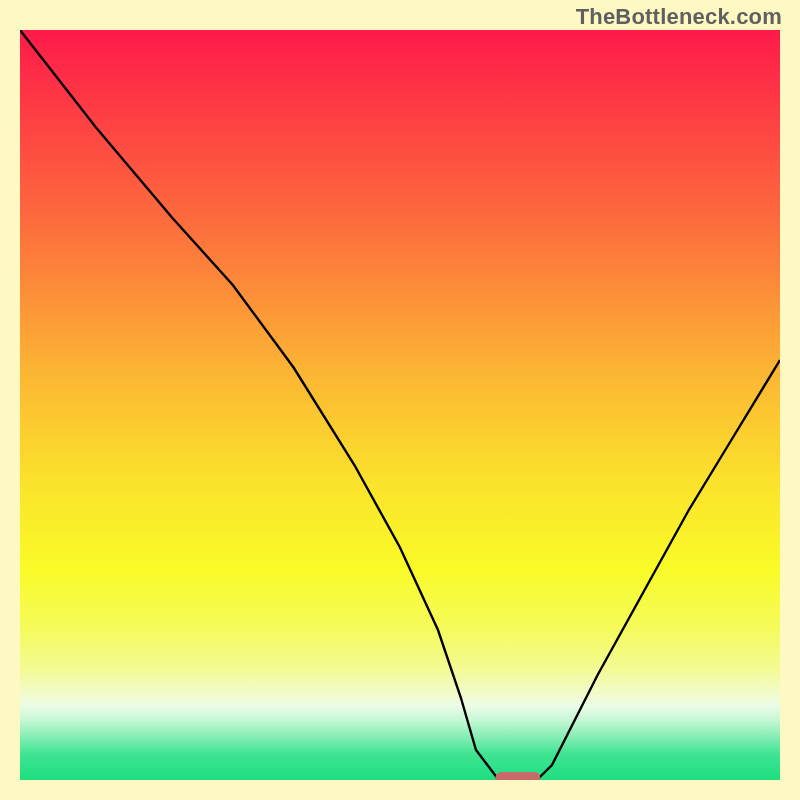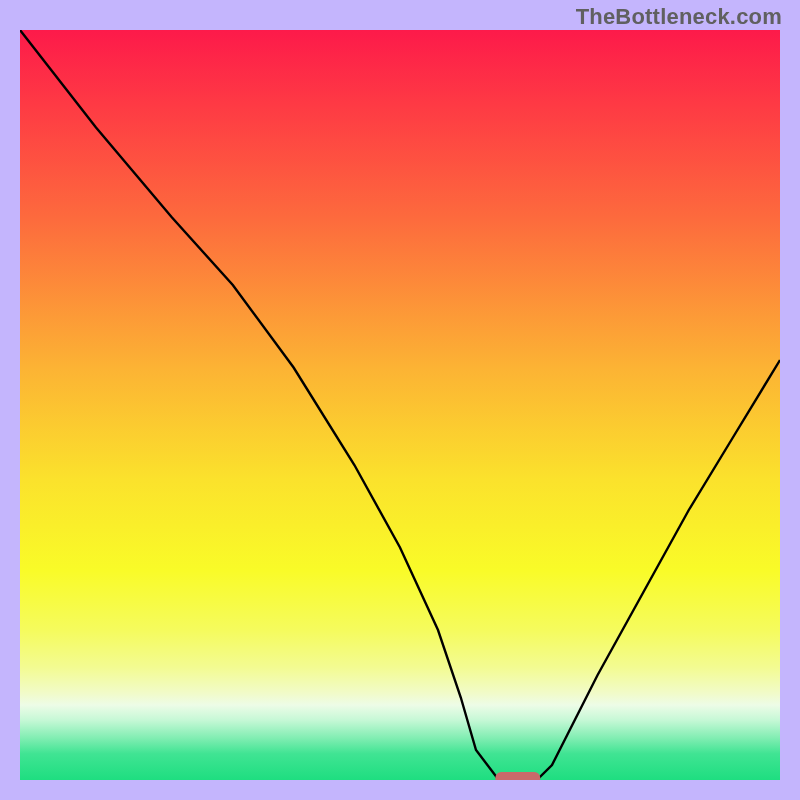--- a/index.html
+++ b/index.html
@@ -8,21 +8,21 @@
     width: 800px;
     height: 800px;
     background: #000;
     overflow: hidden;
     font-family: Arial, Helvetica, sans-serif;
   }
   .frame {
     position: relative;
     width: 800px;
     height: 800px;
-    background: #c4b5fd;
+    background: #fef9c3;
   }
   .watermark {
     position: absolute;
     top: 4px;
     right: 18px;
     color: #606060;
     font-size: 22px;
     font-weight: 600;
     letter-spacing: 0.2px;
     z-index: 10;

